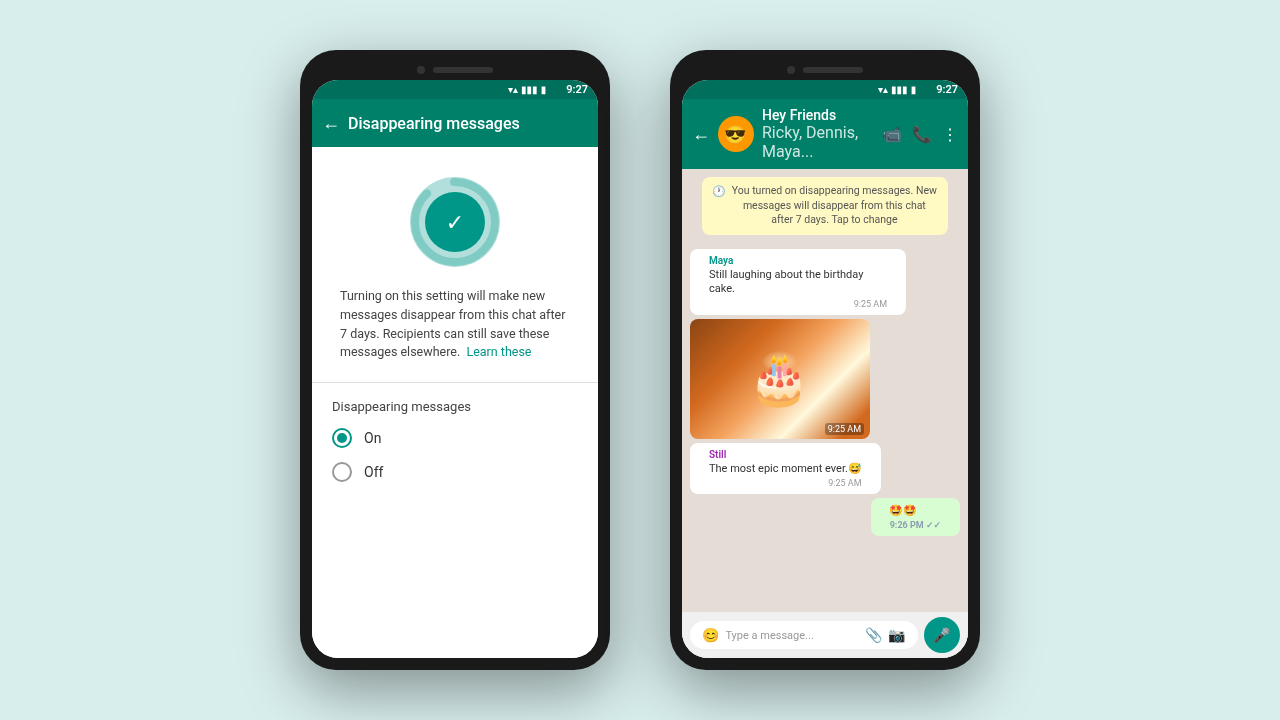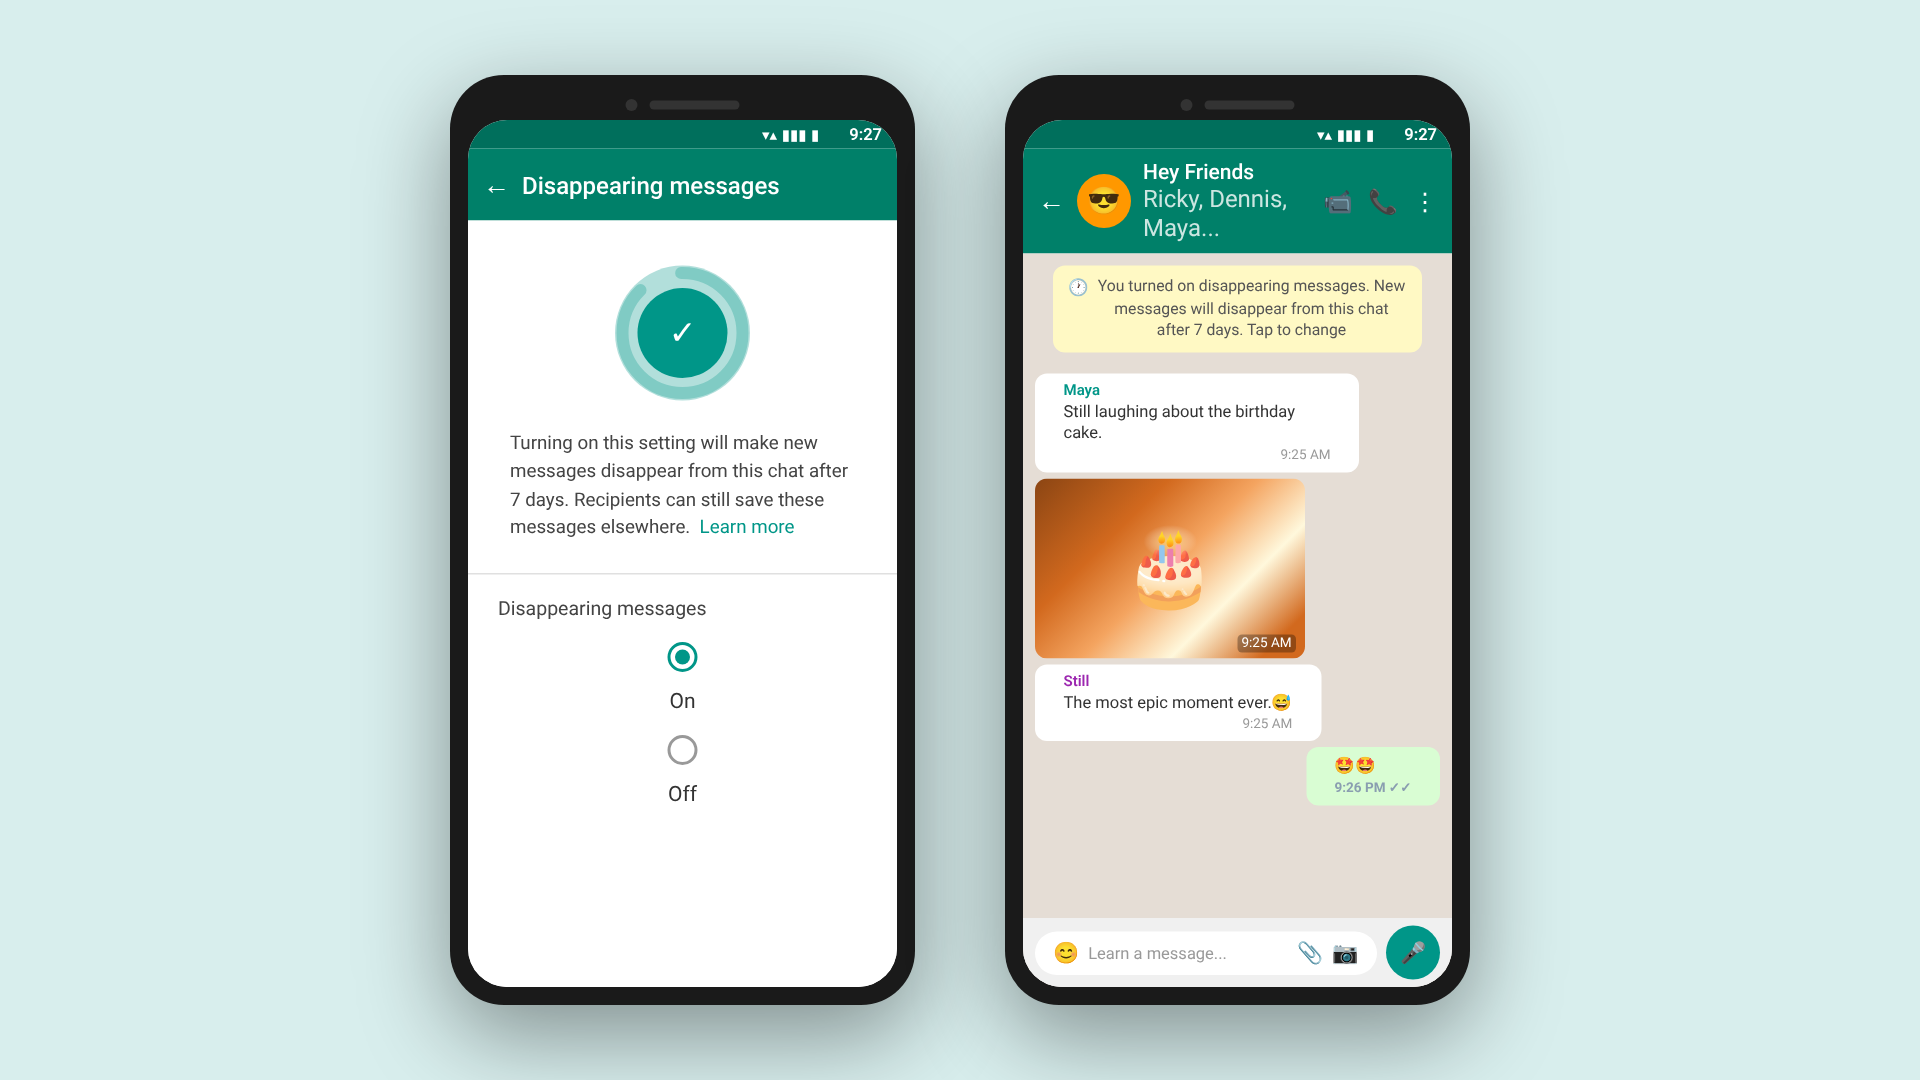--- a/index.html
+++ b/index.html
@@ -184,21 +184,20 @@
       font-size: 13px;
       color: #444;
       margin-bottom: 14px;
     }
     .radio-option {
       display: flex;
       align-items: center;
       gap: 12px;
       margin-bottom: 14px;
       cursor: pointer;
-      flex-direction: column;
     }
     .radio-outer {
       width: 20px;
       height: 20px;
       border-radius: 50%;
       border: 2px solid #009688;
       display: flex;
       align-items: center;
       justify-content: center;
       flex-shrink: 0;
@@ -413,21 +412,21 @@
               <circle cx="45" cy="45" r="40" fill="none" stroke="#80cbc4" stroke-width="8" stroke-dasharray="220 30" stroke-linecap="round" transform="rotate(-90 45 45)"></circle>
             </svg>
             <div class="timer-inner">
               <span class="timer-check">✓</span>
             </div>
           </div>
         </div>
 
         <div class="description-text">
           <span>Turning on this setting will make new messages disappear from this chat after 7 days. Recipients can still save these messages elsewhere.</span>
-          &nbsp;<span class="learn-more">Learn more</span>
+          &nbsp;<span class="learn-more">Learn these</span>
         </div>
 
         <div class="options-section">
           <div class="options-title">Disappearing messages</div>
 
           <div class="radio-option">
             <div class="radio-outer selected">
               <div class="radio-inner"></div>
             </div>
             <span class="radio-label">On</span>
@@ -507,21 +506,21 @@
               <span>9:26 PM</span>
               <span> ✓✓</span>
             </div>
           </div>
 
         </div>
 
         <div class="chat-input-bar">
           <div class="chat-input">
             <span class="chat-input-icon">😊</span>
-            <span style="flex:1; color:#999; font-size:11px;">Learn a message...</span>
+            <span style="flex:1; color:#999; font-size:11px;">Type a message...</span>
             <span class="chat-input-icon">📎</span>
             <span class="chat-input-icon">📷</span>
           </div>
           <div class="mic-button">
             <span>🎤</span>
           </div>
         </div>
 
       </div>
 

